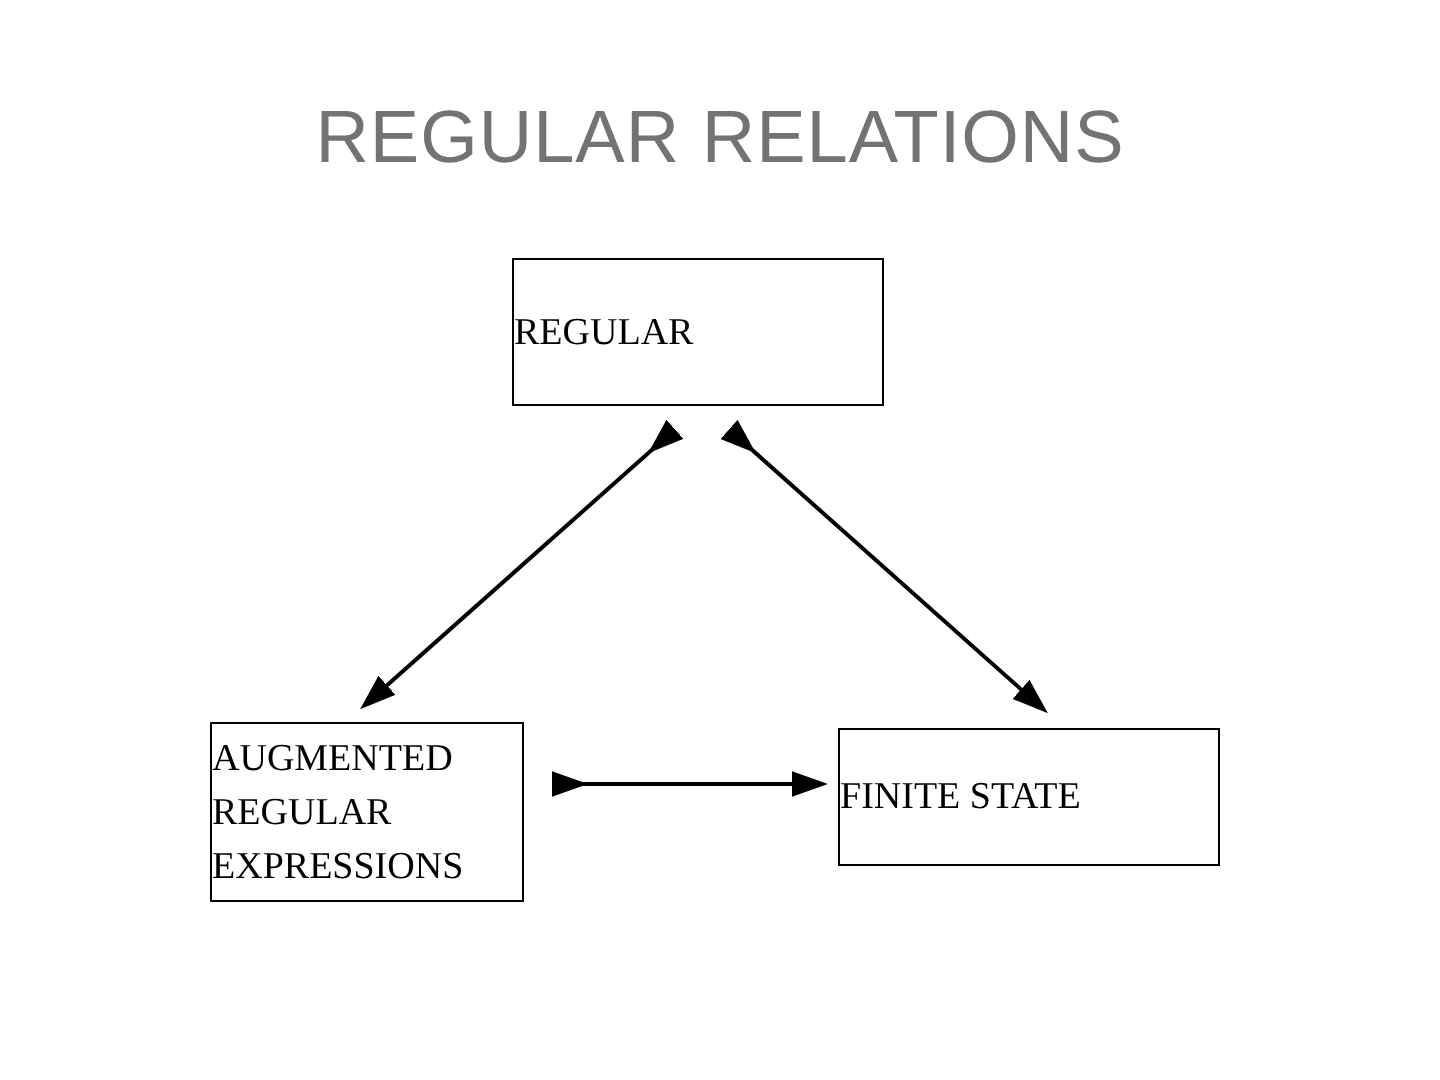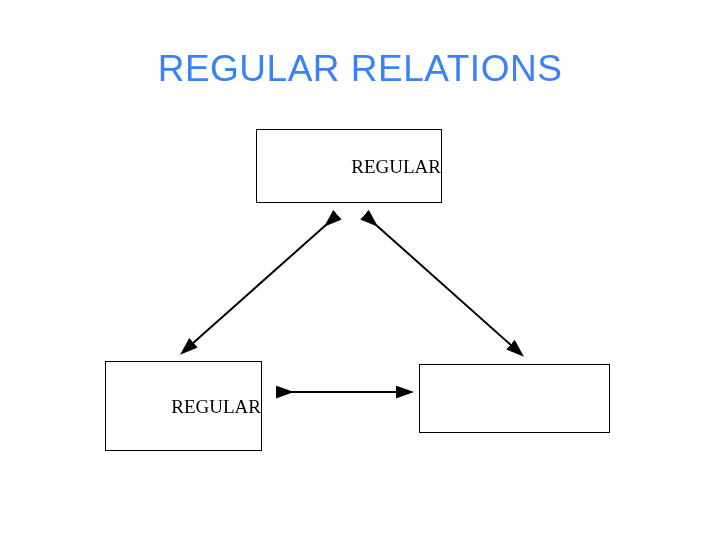--- a/index.html
+++ b/index.html
@@ -21,37 +21,37 @@
   }
   .slide-title {
     position: absolute;
     top: 48px;
     left: 0;
     width: 720px;
     text-align: center;
     font-family: "Liberation Sans", sans-serif;
     font-size: 37px;
     font-weight: normal;
-    color: #3b82f6;
+    color: #737373;
     letter-spacing: 0.5px;
     white-space: nowrap;
   }
   .node {
     position: absolute;
     box-sizing: border-box;
     border: 1px solid #000000;
     background: transparent;
     font-family: "Liberation Serif", serif;
     font-size: 19px;
     line-height: 27px;
     color: #000000;
     text-align: center;
     display: flex;
     flex-direction: column;
-    align-items: flex-end;
+    align-items: flex-start;
     justify-content: center;
   }
   .node-line {
     display: block;
     white-space: nowrap;
   }
   #node-top {
     left: 256px;
     top: 129px;
     width: 186px;
@@ -104,24 +104,27 @@
     <line x1="366" y1="216" x2="512" y2="346" stroke="#000000" stroke-width="2" marker-start="url(#arrowhead)" marker-end="url(#arrowhead)"></line>
 
     <line x1="278" y1="392" x2="398" y2="392" stroke="#000000" stroke-width="2" marker-start="url(#arrowhead)" marker-end="url(#arrowhead)"></line>
   </svg>
 
   <div class="node" id="node-top">
     <span class="node-line">REGULAR</span>
   </div>
 
   <div class="node" id="node-left">
+    <span class="node-line">AUGMENTED</span>
     <span class="node-line">REGULAR</span>
+    <span class="node-line">EXPRESSIONS</span>
   </div>
 
   <div class="node" id="node-right">
+    <span class="node-line">FINITE STATE</span>
   </div>
 
   <div class="footer">
     
     
     
   </div>
 
 </div>
 

